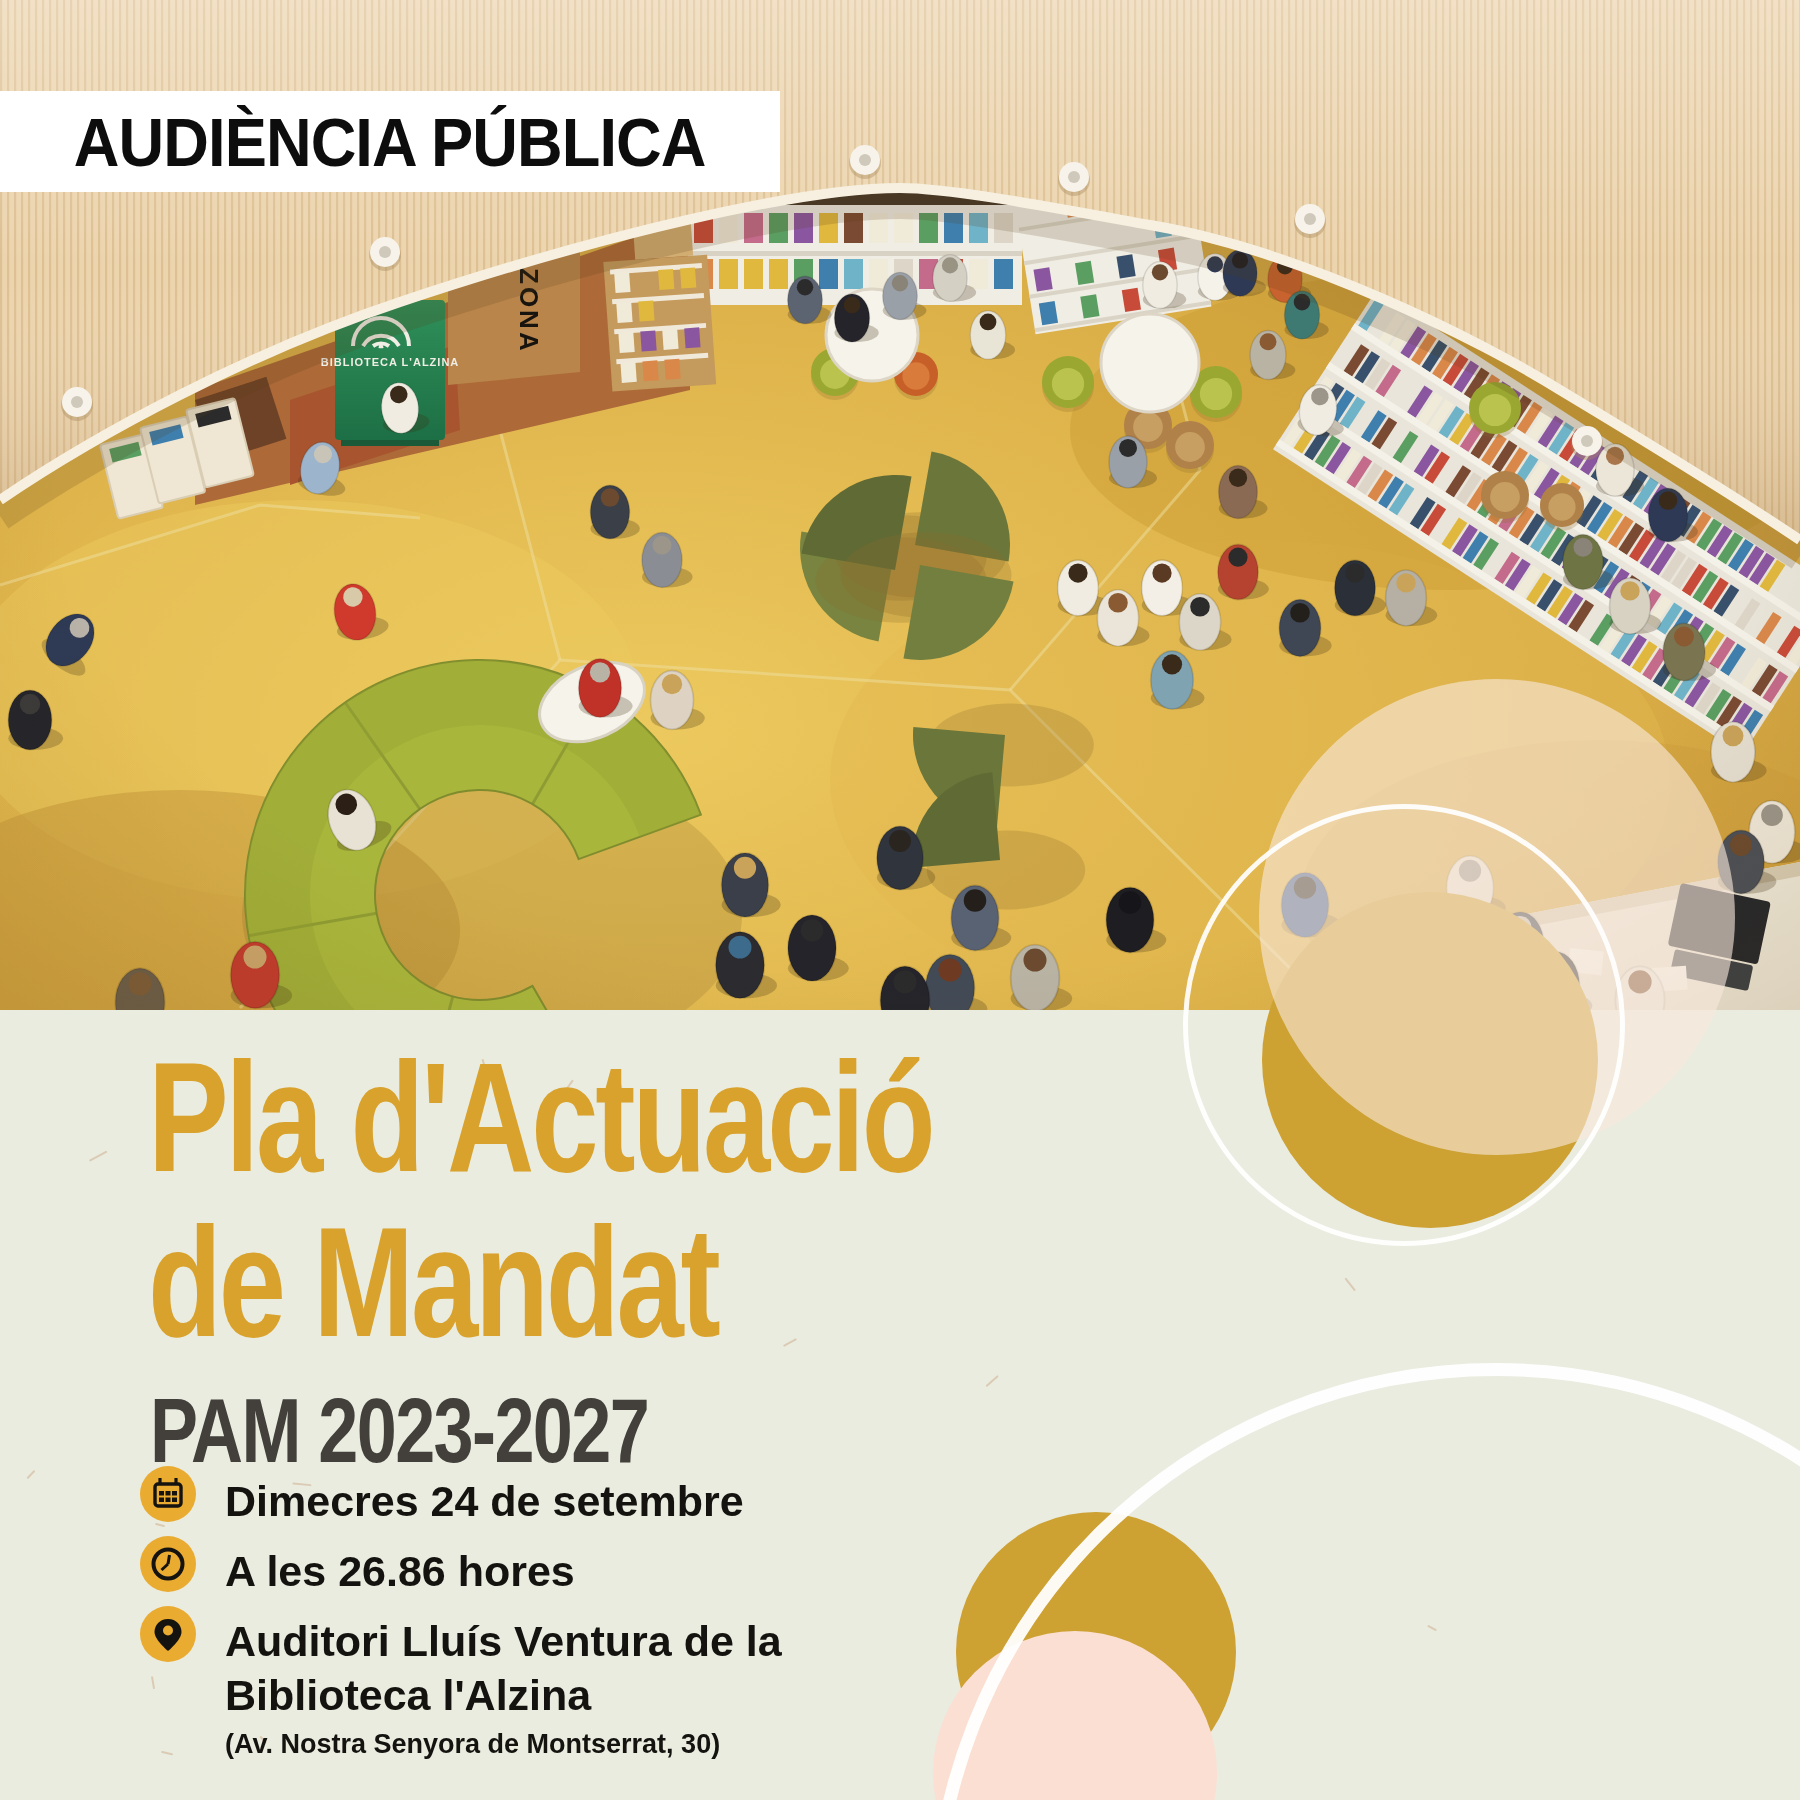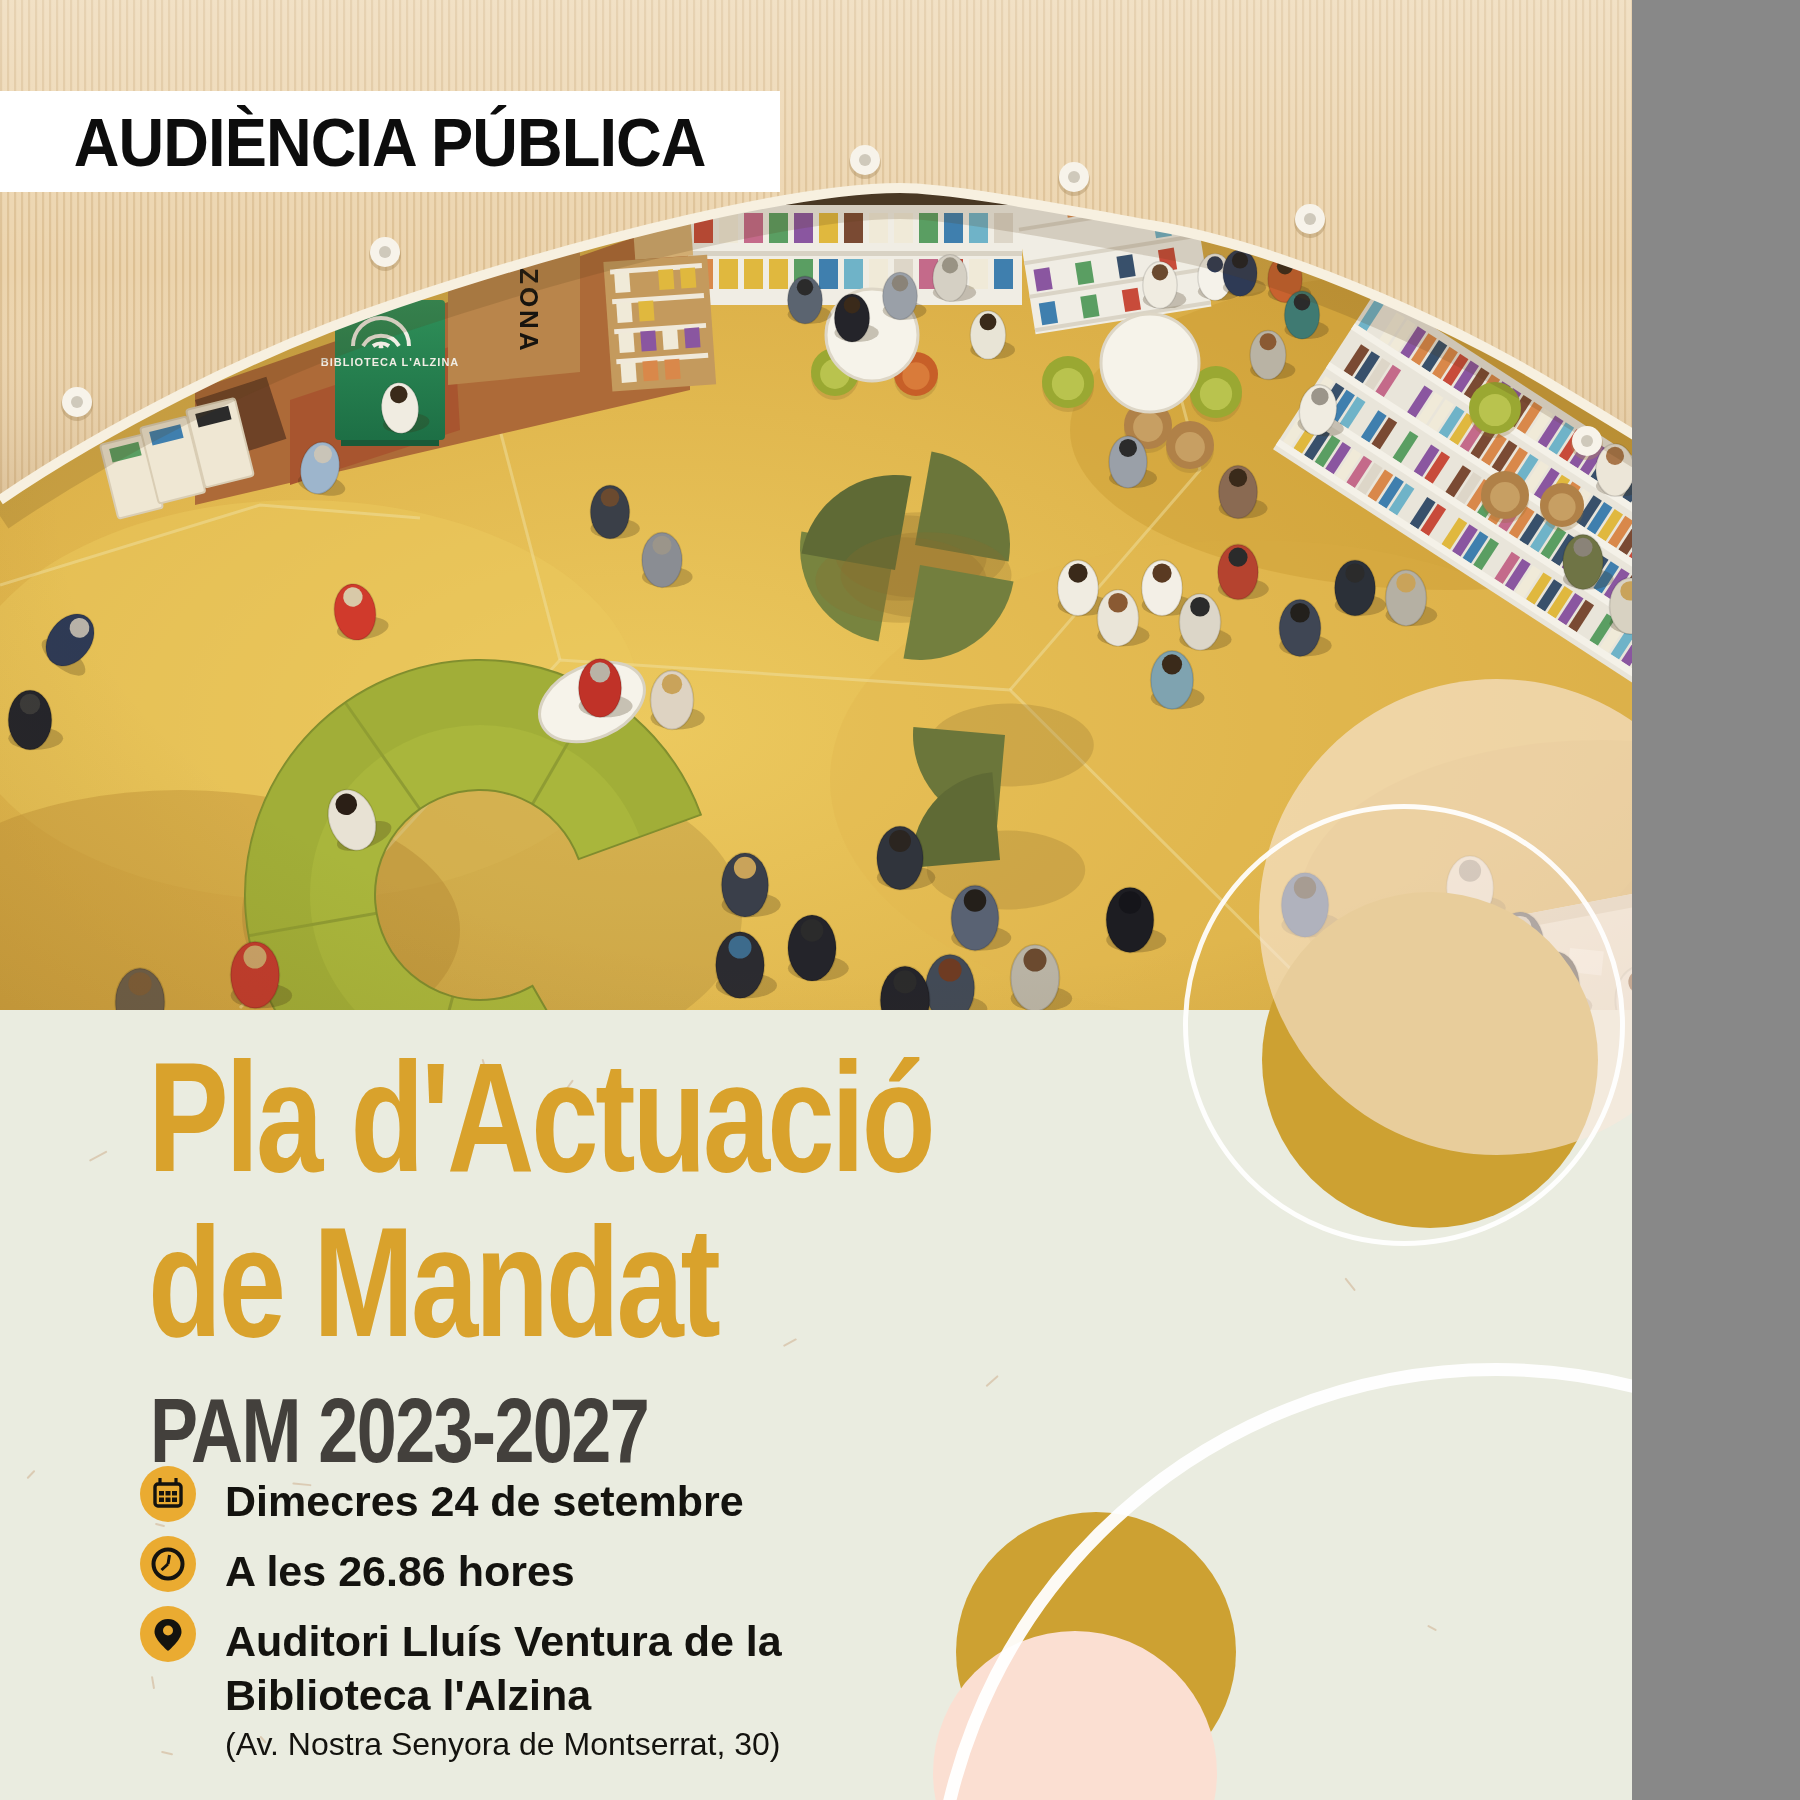--- a/index.html
+++ b/index.html
@@ -1,16 +1,16 @@
 <!DOCTYPE html>
 <html><head>
 <meta charset="utf-8">
 <style>
   html,body{margin:0;padding:0;background:#888;}
-  #poster{position:relative;width:1632px;height:1800px;overflow:hidden;
+  #poster{position:relative;width:1800px;height:1800px;overflow:hidden;
           font-family:"Liberation Sans",sans-serif;background:var(--cream,#eaece0);}
   
   #photo-wrap{position:absolute;left:0;top:0;width:1800px;height:1010px;overflow:hidden;}
   #photo-svg{display:block;}
   
   .banner{position:absolute;left:0;top:91px;width:780px;height:101px;background:var(--banner-bg,#fff);
           display:flex;align-items:center;justify-content:center;}
   .banner span{font-size:68px;font-weight:bold;color:var(--banner-text,#0d0d0d);
                letter-spacing:-1px;transform:scaleX(.93);white-space:nowrap;}
   
@@ -23,21 +23,21 @@
   #pam{position:absolute;left:150px;top:376px;font-weight:bold;color:var(--dark,#43403c);
        font-size:90px;line-height:1;letter-spacing:-2px;transform:scaleX(.80);
        transform-origin:left top;white-space:nowrap;}
   #details{position:absolute;left:140px;top:456px;}
   .drow{display:flex;align-items:flex-start;margin-bottom:8px;}
   .dicon{width:56px;height:56px;border-radius:50%;background:var(--icon-gold,#eaab31);
          flex:0 0 56px;display:flex;align-items:center;justify-content:center;}
   .dicon svg{display:block;}
   .dtext{margin-left:29px;font-size:43px;font-weight:bold;color:var(--text-black,#14130f);
          line-height:54px;padding-top:1px;margin-top:7px;}
-  .dnote{font-size:32px;font-weight:normal;line-height:44px;color:var(--text-black,#14130f);}
+  .dnote{font-size:27px;font-weight:bold;line-height:44px;color:var(--text-black,#14130f);}
   
   .decor{position:absolute;left:0;top:0;width:1800px;height:1800px;pointer-events:none;}
   .circ{position:absolute;border-radius:50%;}
   #c2-gold{left:956px;top:1512px;width:280px;height:280px;background:var(--gold-deep,#cda132);}
   #c2-pink{left:933px;top:1631px;width:284px;height:284px;background:var(--pink-solid,#fbdfd2);}
   #c2-ring{left:928px;top:1363px;width:1110px;height:1110px;border:13px solid rgba(255,255,255,.95);}
   #c1-gold{left:1262px;top:892px;width:336px;height:336px;background:var(--gold-deep,#cda132);}
   #c1-pink{left:1259px;top:679px;width:476px;height:476px;background:var(--pink-soft,#f8e8dc);opacity:.62;}
   #c1-ring{left:1183px;top:804px;width:432px;height:432px;border:5px solid rgba(255,255,255,.92);}
   .fiber{position:absolute;background:#c9a47e;opacity:.45;border-radius:2px;}

